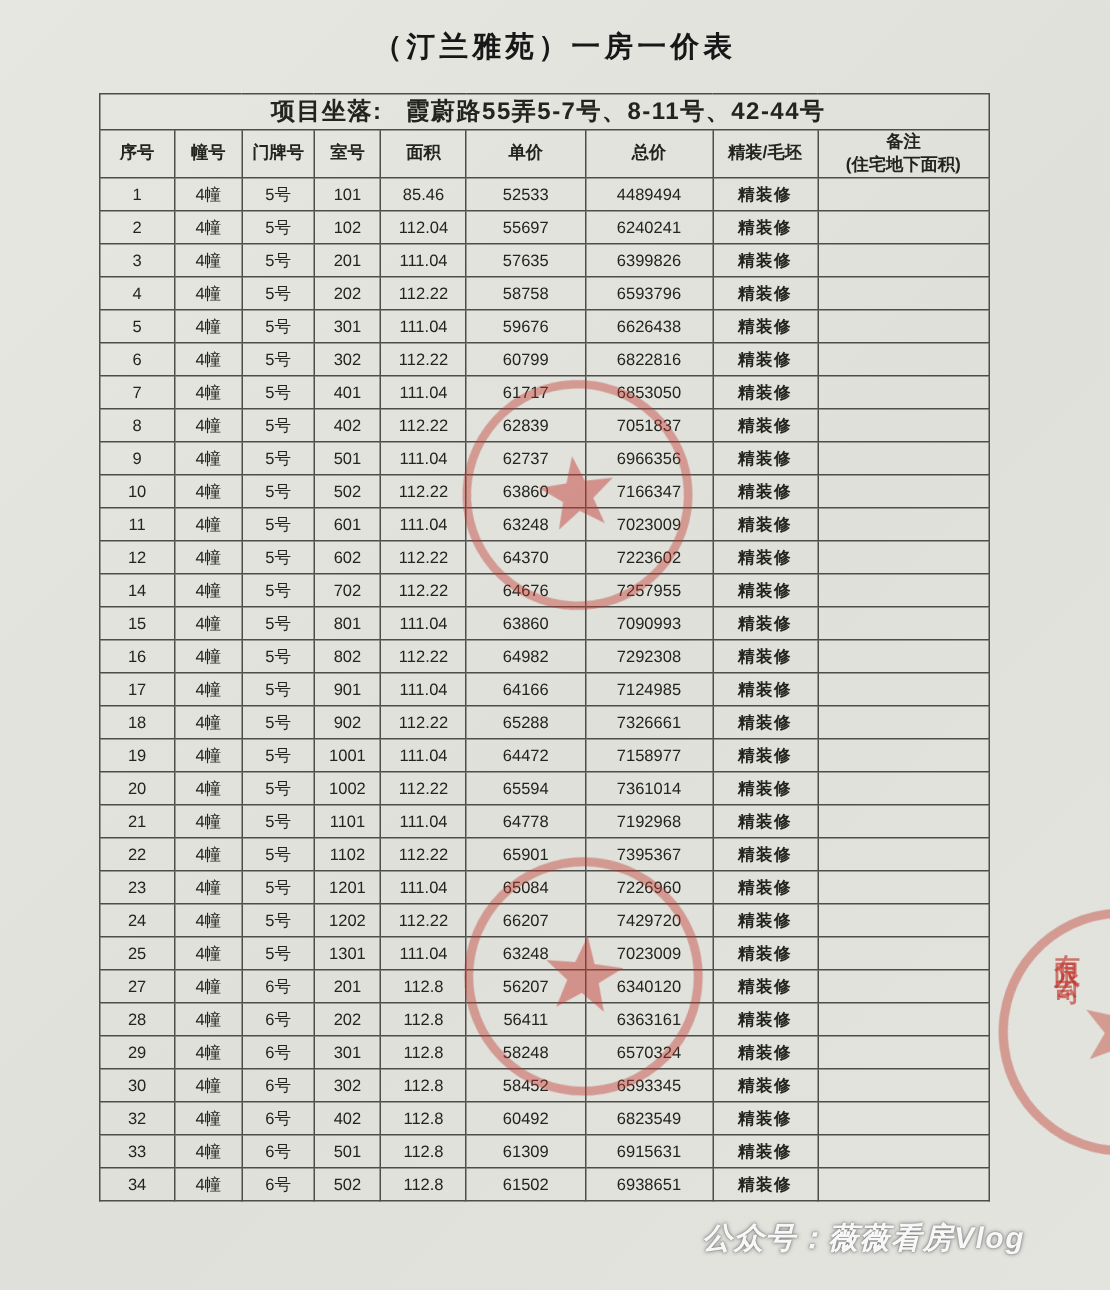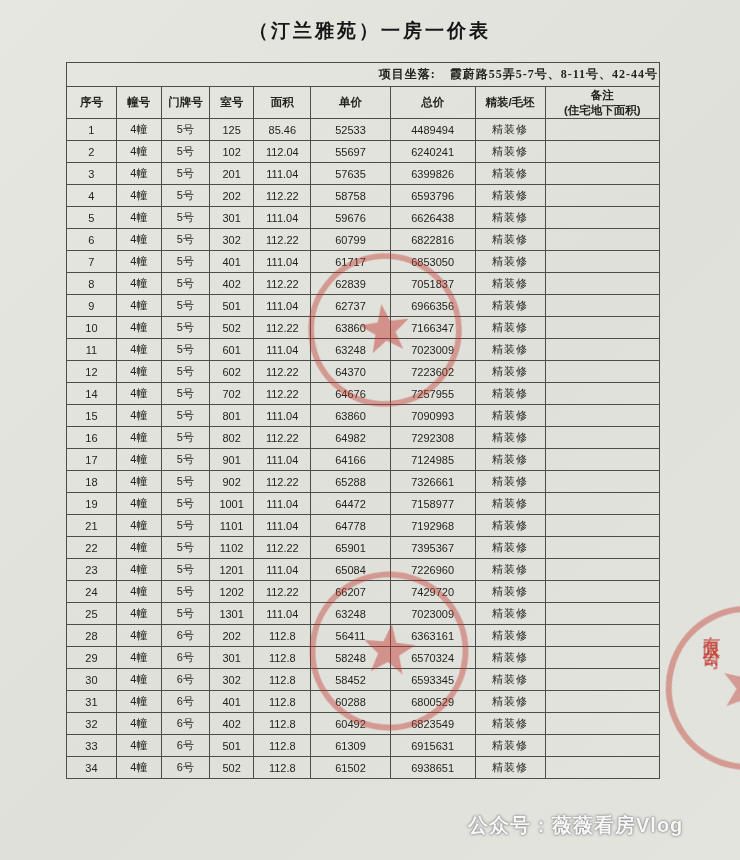--- a/index.html
+++ b/index.html
@@ -35,37 +35,36 @@
     border: 1px solid #4d4d4a;
     text-align: center;
     vertical-align: middle;
     font-size: 11px;
     color: #24241f;
     padding: 1px 1px;
     overflow: hidden;
     white-space: nowrap;
   }
   tr.location-row td {
-    text-align: right;
+    text-align: center;
     height: 24px;
     font-weight: bold;
-    font-size: 12px;
+    font-size: 16px;
     padding-left: 6px;
     letter-spacing: 1px;
-    font-family: Liberation Serif, serif;
   }
   tr.header-row th {
     height: 32px;
     font-weight: bold;
     font-size: 11.5px;
     white-space: pre-line;
     line-height: 1.25;
   }
   tbody td { height: 22px; }
-  tbody td.decor { font-weight: normal; letter-spacing: 1px; }
+  tbody td.decor { font-weight: bold; letter-spacing: 1px; }
   .loc-label { margin-right: 10px; }
 
   
   .stamp {
     position: absolute;
     pointer-events: none;
     opacity: 0.85;
     filter: blur(0.4px);
   }
   .stamp-1 { left: 303px; top: 248px; width: 164px; height: 164px; transform: rotate(-8deg); }
@@ -87,20 +86,21 @@
   .wm-vlog {
     position: absolute;
     left: 468px;
     top: 812px;
     font-size: 20px;
     font-weight: bold;
     color: rgba(255, 255, 255, 0.95);
     text-shadow: 0 0 3px rgba(110, 110, 110, 0.9), 0 0 1px rgba(90, 90, 90, 0.9);
     letter-spacing: 1px;
     white-space: nowrap;
+    font-style: italic;
   }
   .wm-sohu {
     position: absolute;
     left: 552px;
     top: 838px;
     font-size: 16px;
     color: rgba(105, 105, 102, 0.9);
     letter-spacing: 1px;
     white-space: nowrap;
     margin-top: 21px;
@@ -144,21 +144,21 @@
             <th>精装/毛坯</th>
             <th>备注
 (住宅地下面积)</th>
           </tr>
       </thead>
       <tbody id="table-body">
           <tr>
             <td>1</td>
             <td>4幢</td>
             <td>5号</td>
-            <td>125</td>
+            <td>101</td>
             <td>85.46</td>
             <td>52533</td>
             <td>4489494</td>
             <td class="decor">精装修</td>
             <td></td>
           </tr>
           <tr>
             <td>2</td>
             <td>4幢</td>
             <td>5号</td>
@@ -339,20 +339,31 @@
             <td>4幢</td>
             <td>5号</td>
             <td>1001</td>
             <td>111.04</td>
             <td>64472</td>
             <td>7158977</td>
             <td class="decor">精装修</td>
             <td></td>
           </tr>
           <tr>
+            <td>20</td>
+            <td>4幢</td>
+            <td>5号</td>
+            <td>1002</td>
+            <td>112.22</td>
+            <td>65594</td>
+            <td>7361014</td>
+            <td class="decor">精装修</td>
+            <td></td>
+          </tr>
+          <tr>
             <td>21</td>
             <td>4幢</td>
             <td>5号</td>
             <td>1101</td>
             <td>111.04</td>
             <td>64778</td>
             <td>7192968</td>
             <td class="decor">精装修</td>
             <td></td>
           </tr>
@@ -394,20 +405,31 @@
             <td>4幢</td>
             <td>5号</td>
             <td>1301</td>
             <td>111.04</td>
             <td>63248</td>
             <td>7023009</td>
             <td class="decor">精装修</td>
             <td></td>
           </tr>
           <tr>
+            <td>27</td>
+            <td>4幢</td>
+            <td>6号</td>
+            <td>201</td>
+            <td>112.8</td>
+            <td>56207</td>
+            <td>6340120</td>
+            <td class="decor">精装修</td>
+            <td></td>
+          </tr>
+          <tr>
             <td>28</td>
             <td>4幢</td>
             <td>6号</td>
             <td>202</td>
             <td>112.8</td>
             <td>56411</td>
             <td>6363161</td>
             <td class="decor">精装修</td>
             <td></td>
           </tr>
@@ -423,31 +445,20 @@
             <td></td>
           </tr>
           <tr>
             <td>30</td>
             <td>4幢</td>
             <td>6号</td>
             <td>302</td>
             <td>112.8</td>
             <td>58452</td>
             <td>6593345</td>
-            <td class="decor">精装修</td>
-            <td></td>
-          </tr>
-          <tr>
-            <td>31</td>
-            <td>4幢</td>
-            <td>6号</td>
-            <td>401</td>
-            <td>112.8</td>
-            <td>60288</td>
-            <td>6800529</td>
             <td class="decor">精装修</td>
             <td></td>
           </tr>
           <tr>
             <td>32</td>
             <td>4幢</td>
             <td>6号</td>
             <td>402</td>
             <td>112.8</td>
             <td>60492</td>

